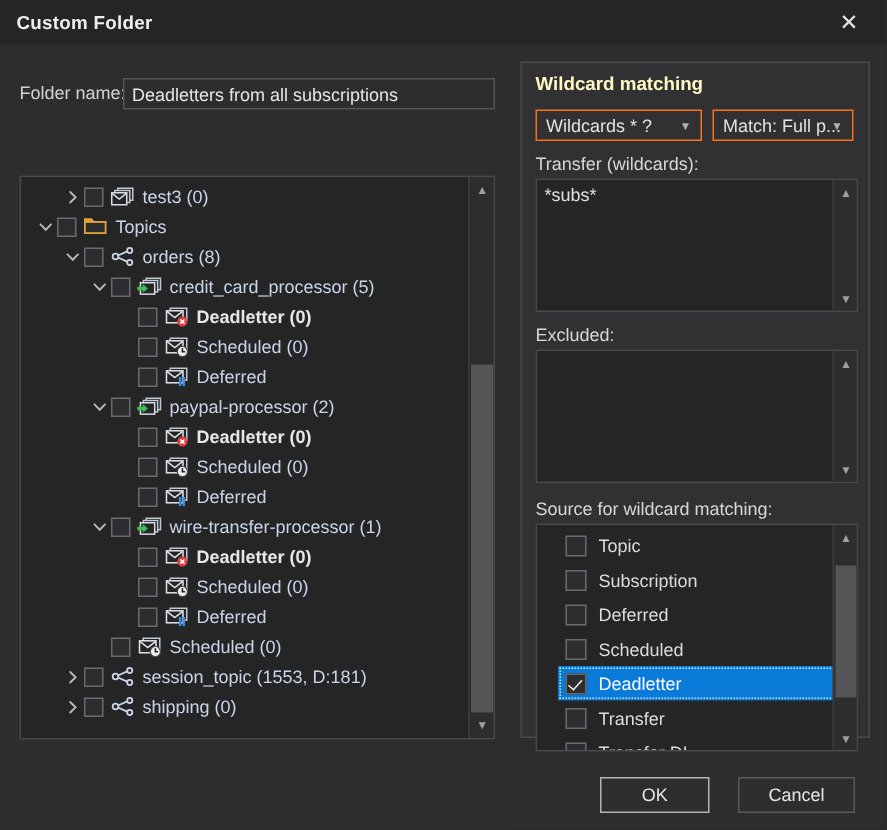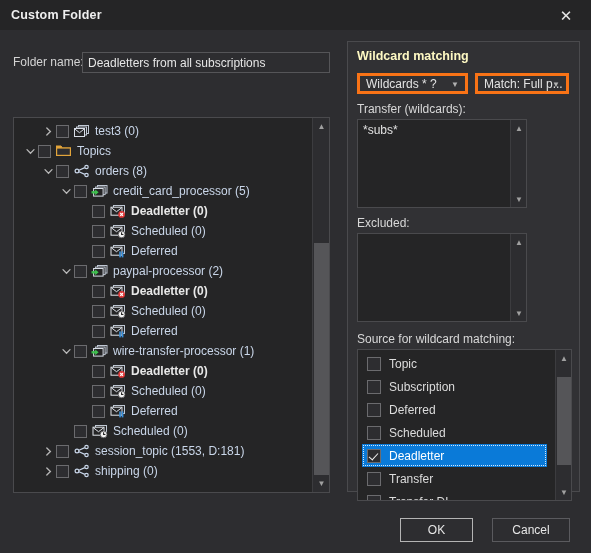--- a/index.html
+++ b/index.html
@@ -128,21 +128,21 @@
     border: 1px solid #4a4a4d;
   }
   #wildcard-title {
     position: absolute; left: 9px; top: 7px;
     font-size: 12.5px; font-weight: bold; color: #fef9c3;
   }
   .ddown {
     position: absolute; top: 31px;
     height: 21px;
     background: #313134;
-    border: 3px solid #f97316;
+    border: 1px solid #f97316;
     color: #e3e3e3;
     font-size: 12px;
     display: flex; align-items: center;
     padding-left: 6px;
     cursor: pointer;
     text-align: center;
   }
   #dd-wildcards { left: 9px; width: 111px; }
   #dd-match { left: 127px; width: 94px; }
   .dd-arrow {
@@ -154,21 +154,21 @@
   .field-label {
     position: absolute; left: 9px;
     font-size: 12px; color: #d8d8d8;
   }
   #included-label { top: 60px; }
   #excluded-label { top: 174px; }
   #source-label   { top: 290px; }
 
   .txtarea {
     position: absolute; left: 9px;
-    width: 170px;
+    width: 215px;
     background: #252526;
     border: 1px solid #4a4a4d;
     overflow: hidden;
   }
   #included-box { top: 77px; height: 89px; }
   #excluded-box { top: 191px; height: 89px; }
   .txtarea .txt {
     position: absolute; left: 5px; top: 3px;
     font-size: 12px; color: #e0e0e0;
     white-space: pre;
@@ -183,21 +183,21 @@
 
   
   #source-box {
     position: absolute; left: 9px; top: 307px;
     width: 215px; height: 152px;
     background: #252526;
     border: 1px solid #4a4a4d;
     overflow: hidden;
   }
   #source-rows {
-    position: absolute; left: 4px; top: 2px; width: 185px; text-align: right;
+    position: absolute; left: 14px; top: 2px; width: 185px; text-align: right;
   }
   .srow {
     height: 23px;
     display: flex; align-items: center;
     padding-left: 5px;
     font-size: 12px; color: #dcdcdc;
   }
   .srow.sel {
     background: #0a7ad8;
     color: #ffffff;

